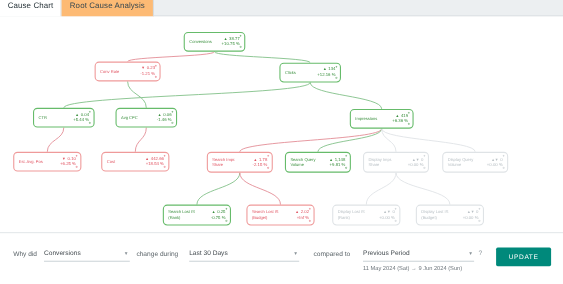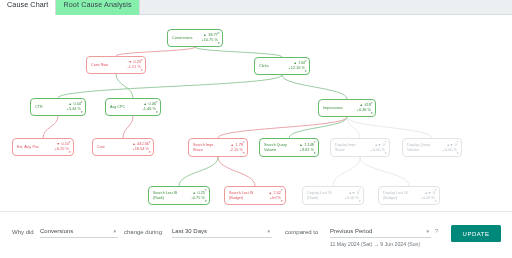--- a/index.html
+++ b/index.html
@@ -36,21 +36,21 @@
     background: #e4e8ea;
     cursor: pointer;
     letter-spacing: .1px;
     white-space: nowrap;
   }
   .tab.active {
     background: #ffffff;
     color: #263238;
   }
   .tab.second {
-    background: #86efac;
+    background: #fdba74;
   }
 
   
   .subtitle {
     position: absolute; left: 10px; top: 18px;
     font-size: 4.4px;
     color: #9aa2a8;
     letter-spacing: .05px;
     white-space: nowrap;
   }

